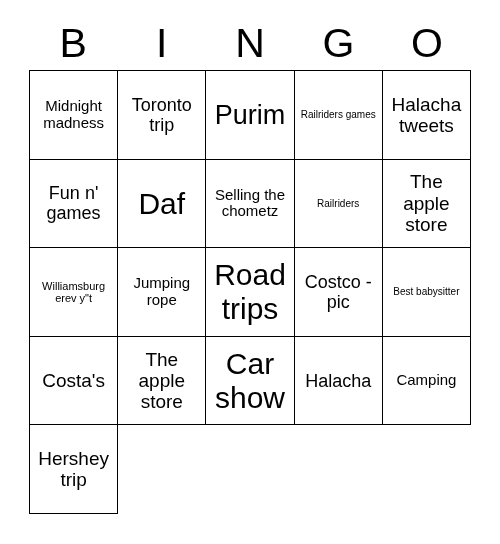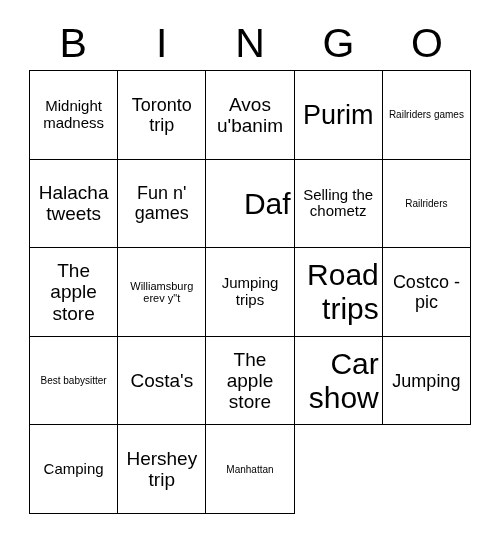--- a/index.html
+++ b/index.html
@@ -71,21 +71,21 @@
   }
   .cell-text {
     display: block;
     width: 100%;
     line-height: 1.12;
     word-wrap: break-word;
     white-space: pre-line;
   }
 
   
-  .fs-xl  { font-size: 30px; text-align: right; }
+  .fs-xl  { font-size: 30px; }
   .fs-lg  { font-size: 27px; }
   .fs-md  { font-size: 18px; }
   .fs-sm  { font-size: 19px; }
   .fs-xs  { font-size: 15px; }
   .fs-xxs { font-size: 10px; }
   .fs-tiny{ font-size: 11px; }
 </style>
 </head>
 <body>
 
@@ -98,23 +98,20 @@
     <div class="header-letter">G</div>
     <div class="header-letter">O</div>
   </div>
 
   <div id="grid">
       <div class="cell">
         <span class="cell-text fs-xs">Midnight madness</span>
       </div>
       <div class="cell">
         <span class="cell-text fs-md">Toronto trip</span>
-      </div>
-      <div class="cell">
-        <span class="cell-text fs-sm">Avos u'banim</span>
       </div>
       <div class="cell">
         <span class="cell-text fs-lg">Purim</span>
       </div>
       <div class="cell">
         <span class="cell-text fs-xxs">Railriders games</span>
       </div>
       <div class="cell">
         <span class="cell-text fs-sm">Halacha tweets</span>
       </div>
@@ -130,47 +127,44 @@
       <div class="cell">
         <span class="cell-text fs-xxs">Railriders</span>
       </div>
       <div class="cell">
         <span class="cell-text fs-sm">The apple store</span>
       </div>
       <div class="cell">
         <span class="cell-text fs-tiny">Williamsburg erev y"t</span>
       </div>
       <div class="cell">
-        <span class="cell-text fs-xs">Jumping trips</span>
+        <span class="cell-text fs-xs">Jumping rope</span>
       </div>
       <div class="cell">
         <span class="cell-text fs-xl">Road trips</span>
       </div>
       <div class="cell">
         <span class="cell-text fs-md">Costco - pic</span>
       </div>
       <div class="cell">
         <span class="cell-text fs-xxs">Best babysitter</span>
       </div>
       <div class="cell">
         <span class="cell-text fs-sm">Costa's</span>
       </div>
       <div class="cell">
         <span class="cell-text fs-sm">The apple store</span>
       </div>
       <div class="cell">
         <span class="cell-text fs-xl">Car show</span>
       </div>
       <div class="cell">
-        <span class="cell-text fs-md">Jumping</span>
+        <span class="cell-text fs-md">Halacha</span>
       </div>
       <div class="cell">
         <span class="cell-text fs-xs">Camping</span>
       </div>
       <div class="cell">
         <span class="cell-text fs-sm">Hershey trip</span>
       </div>
-      <div class="cell">
-        <span class="cell-text fs-xxs">Manhattan</span>
-      </div>
     </div>
 
 </div>
 
 </body></html>

